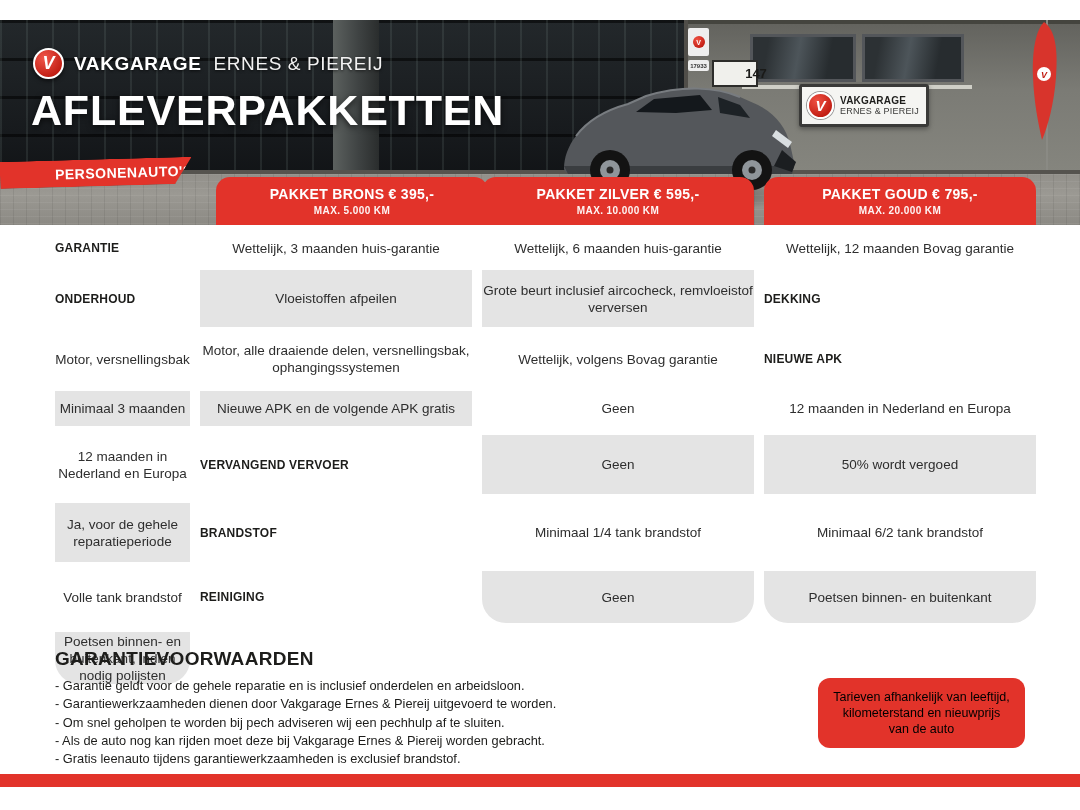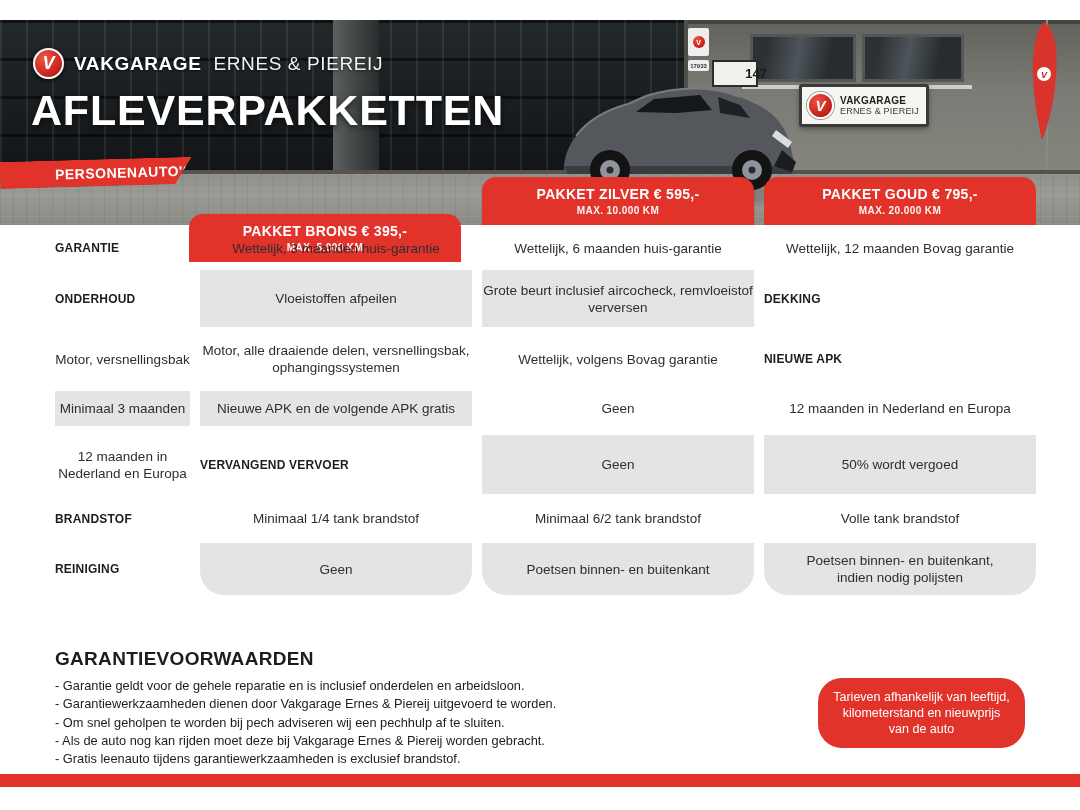--- a/index.html
+++ b/index.html
@@ -90,21 +90,21 @@
   .ribbon { position:absolute; left:0; top:142px; width:192px; height:27px; background:#e2332a;
     clip-path:polygon(0 0, 100% 0, 91% 100%, 0 100%);
     transform:rotate(-1.6deg); transform-origin:left center;
     display:flex; align-items:center; padding-left:55px;
     box-shadow:0 2px 4px rgba(0,0,0,0.4); }
   .ribbon span { color:#fff; font-size:14px; font-weight:bold; letter-spacing:0.5px; }
 
   
   .tab { position:absolute; top:177px; width:272px; height:48px; background:#e2332a;
     border-radius:14px 14px 0 0; color:#fff; text-align:center; padding-top:9px; }
-  .tab-1 { left:189px;margin-top:37px; } .tab-2 { left:482px; } .tab-3 { left:764px;text-align:center; }
+  .tab-1 { left:216px; } .tab-2 { left:482px; } .tab-3 { left:764px;text-align:center; }
   .tab-name { font-size:14px; font-weight:bold; letter-spacing:0.3px; }
   .tab-km { font-size:10px; font-weight:bold; opacity:0.95; margin-top:3px; letter-spacing:0.4px; }
 
   
   .pkg-table { position:absolute; left:55px; top:235px; width:981px;
     display:grid; grid-template-columns:135px 272px 272px 272px; column-gap:10px; row-gap:9px; }
   .row-label { display:flex; align-items:center; font-size:12px; font-weight:bold;
     color:#1d1d1b; letter-spacing:0.2px; line-height:16px; }
   .cell { display:flex; align-items:center; justify-content:center; text-align:center;
     font-size:13.5px; color:#2e2e2e; line-height:17px; }
@@ -113,22 +113,22 @@
   .h26{min-height:26px}.h57{min-height:57px}.h46{min-height:46px}.h35{min-height:35px}
   .h59{min-height:59px}.h31{min-height:31px}.h52{min-height:52px}
   .round-bottom { border-radius:0 0 24px 24px; }
 
   
   .conditions { position:absolute; left:55px; top:648px; width:700px; }
   .cond-title { font-size:19px; font-weight:bold; color:#1d1d1b; letter-spacing:0.3px; }
   .cond-list { margin-top:7px; font-size:12.8px; line-height:18.3px; color:#1d1d1b; }
 
   .note-box { position:absolute; left:818px; top:678px; width:207px; height:70px;
-    background:#e2332a; border-radius:24px; display:flex; align-items:center; justify-content:center;
-    text-align:center; color:#ffffff; font-size:12.5px; line-height:16px; padding:0 14px; }
+    background:#e2332a; border-radius:12px; display:flex; align-items:center; justify-content:center;
+    text-align:center; color:#000000; font-size:12.5px; line-height:16px; padding:0 14px; }
 
   .bottom-strip { position:absolute; left:0; top:774px; width:1080px; height:13px; background:#e2332a; }
 </style>
 </head>
 <body>
 
 <div class="page">
 
   <div class="photo">
     <div class="garage"></div>
@@ -254,20 +254,23 @@
         <span>12 maanden in Nederland en Europa</span>
       </div>
 
     <div class="row-label h59">VERVANGEND VERVOER</div>
     <div class="cell gray h59">
         <span>Geen</span>
       </div>
     <div class="cell gray h59">
         <span>50% wordt vergoed</span>
       </div>
+    <div class="cell gray h59">
+        <span>Ja, voor de gehele reparatieperiode</span>
+      </div>
 
     <div class="row-label h31">BRANDSTOF</div>
     <div class="cell h31">
         <span>Minimaal 1/4 tank brandstof</span>
       </div>
     <div class="cell h31">
         <span>Minimaal 6/2 tank brandstof</span>
       </div>
     <div class="cell h31">
         <span>Volle tank brandstof</span>

